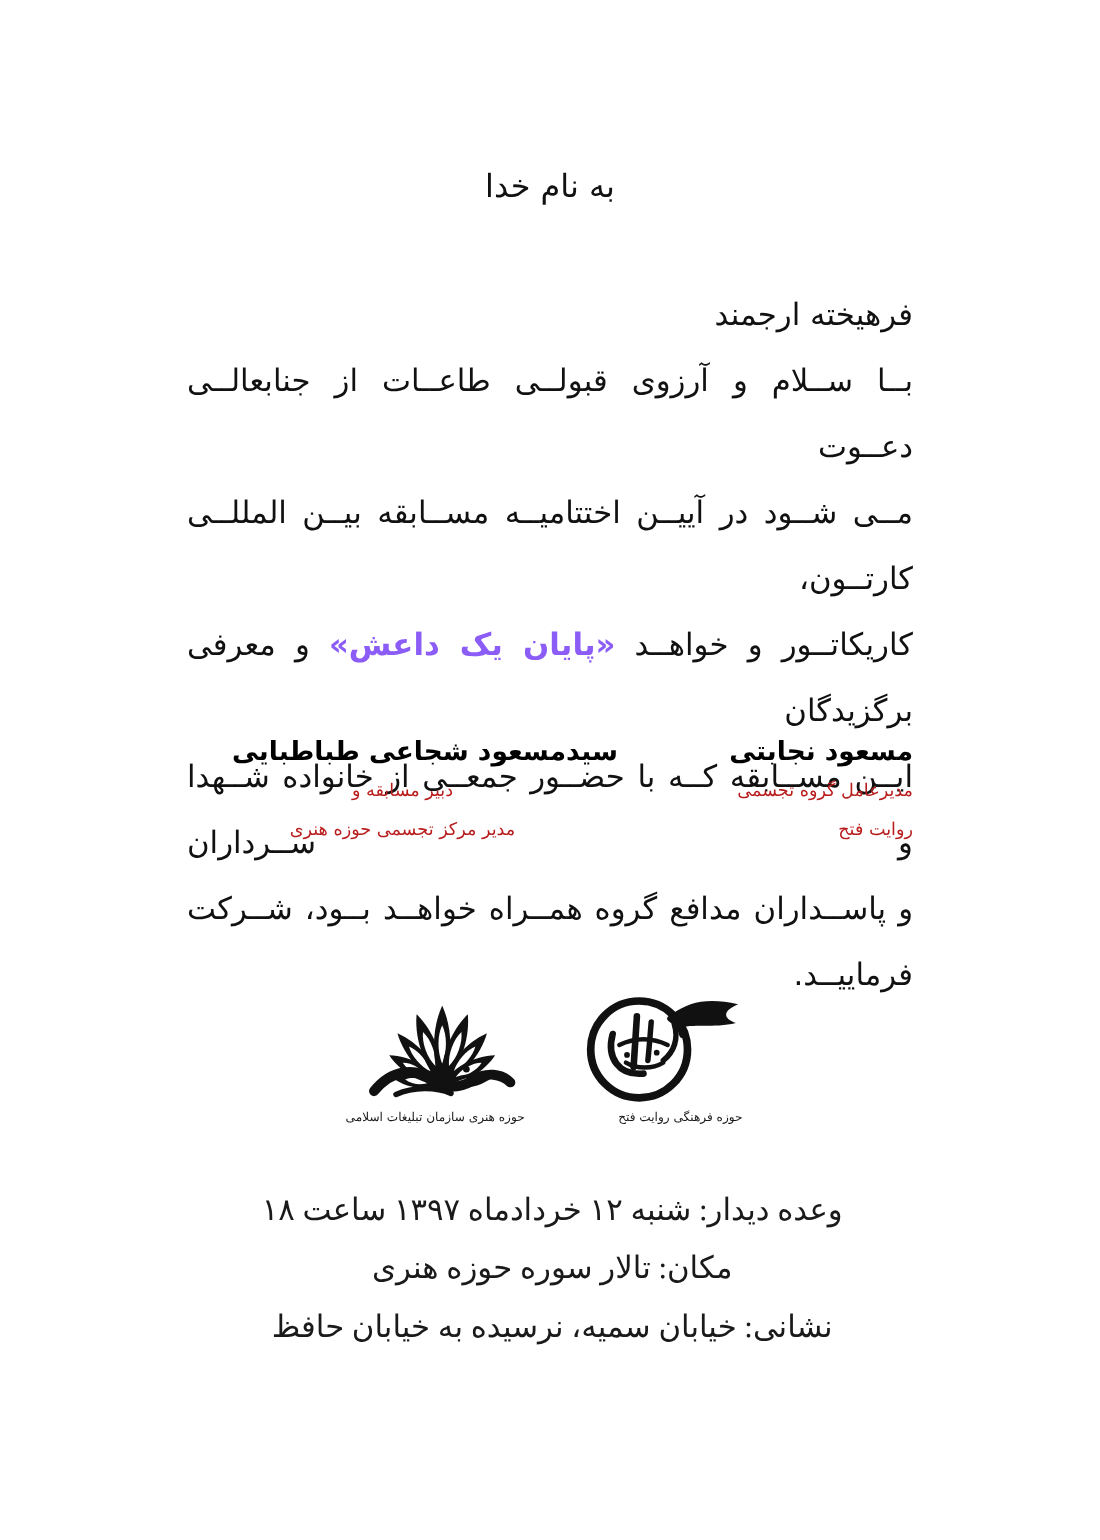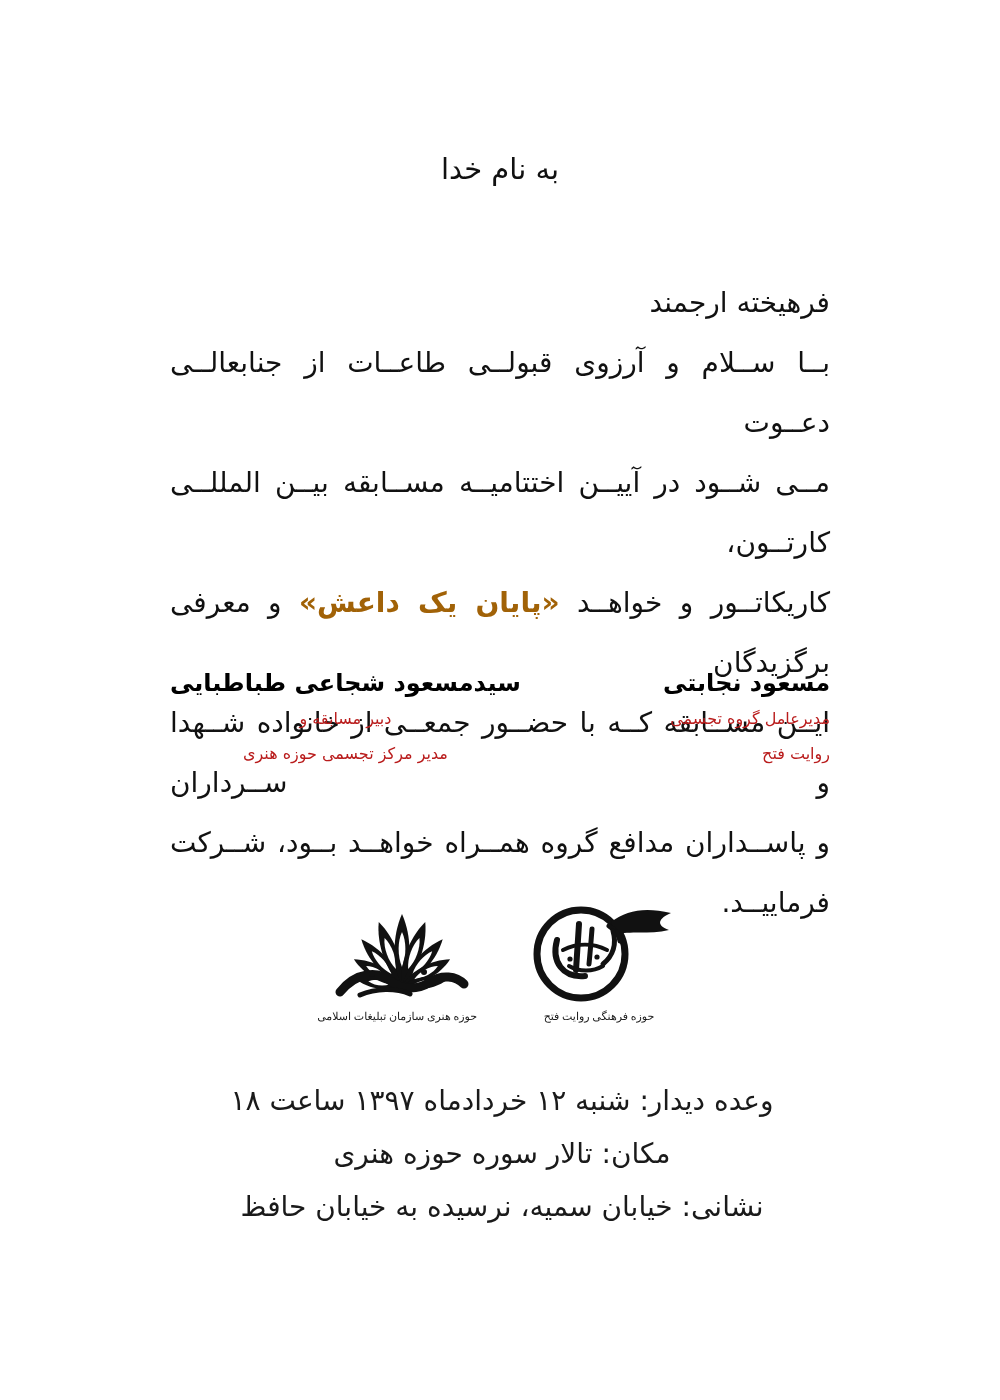--- a/index.html
+++ b/index.html
@@ -16,77 +16,78 @@
   }
   .bismillah {
     position: absolute;
     top: 152px; left: 0; right: 0;
     text-align: center;
     font-size: 29px;
     direction: rtl;
   }
   .letter {
     position: absolute;
-    top: 273px;
+    top: 256px;
     left: 170px;
     width: 660px;
     direction: rtl;
     font-size: 28px;
     line-height: 60px;
   }
   .salutation { text-align: right; }
   .jline {
     text-align: justify;
     text-align-last: justify;
     text-justify: inter-word;
   }
-  .jline b { font-weight: 700; color: #a16207; }
+  .jline b { font-weight: 700; color: #8b5cf6; }
   .signatures {
     position: absolute;
     top: 666px;
     left: 170px;
     width: 660px;
     direction: rtl;
     display: flex;
     justify-content: space-between;
     align-items: flex-start;
   }
   .sig { line-height: 35px; }
-  .sig-name { font-weight: 700; font-size: 24px; color: #000; }
+  .sig-name { font-weight: 700; font-size: 24px; color: #000; margin-left: 41px; }
   .sig-role { font-size: 16px; color: #b91c1c; }
   .sig-right { text-align: right; }
   .sig-left  { text-align: center; }
   .logos {
     position: absolute;
     top: 902px;
     left: 0; right: 0;
     display: flex;
     justify-content: center;
     align-items: flex-end;
     gap: 46px;
   }
-  .logo-block { width: 152px; text-align: center; font-family: Liberation Serif, serif; }
+  .logo-block { width: 152px; text-align: right; }
   .logo-block svg { display: block; margin: 0 auto; }
   .logo-caption {
     margin-top: 5px;
     font-size: 11px;
     line-height: 14px;
     direction: rtl;
     white-space: nowrap;
     color: #1a1a1a;
   }
   .footer {
     position: absolute;
     top: 1074px;
     left: 4px; right: 0;
     direction: rtl;
     text-align: center;
     font-size: 28px;
     line-height: 53px;
     color: #1a1a1a;
+    font-family: Liberation Serif, serif;
   }
 </style>
 </head>
 <body>
 
 <div class="page">
 
   <div class="bismillah">به نام خدا</div>
 
   <div class="letter">

